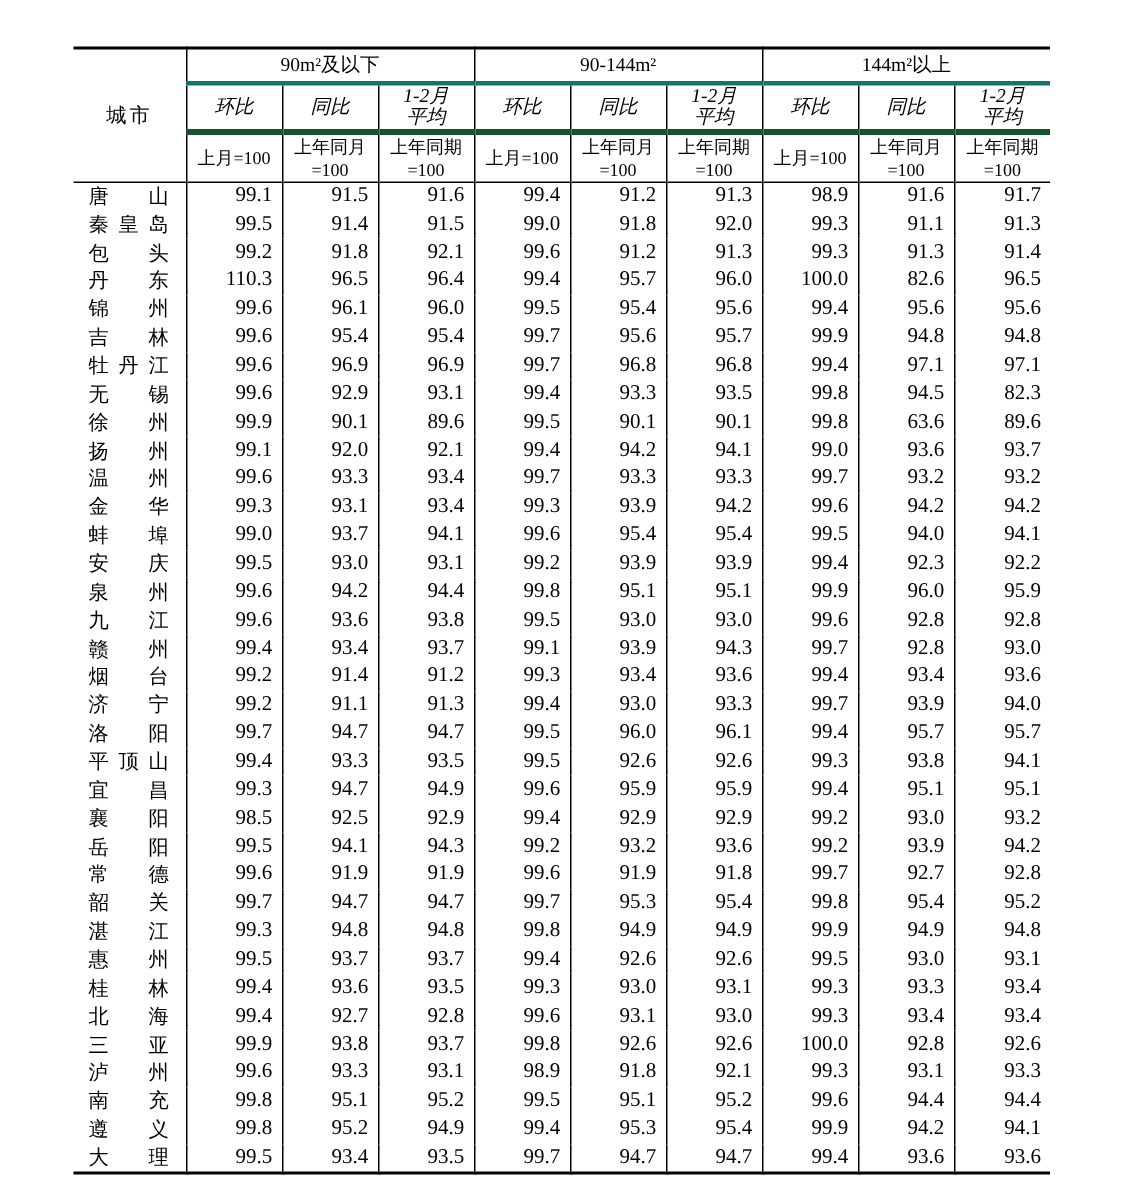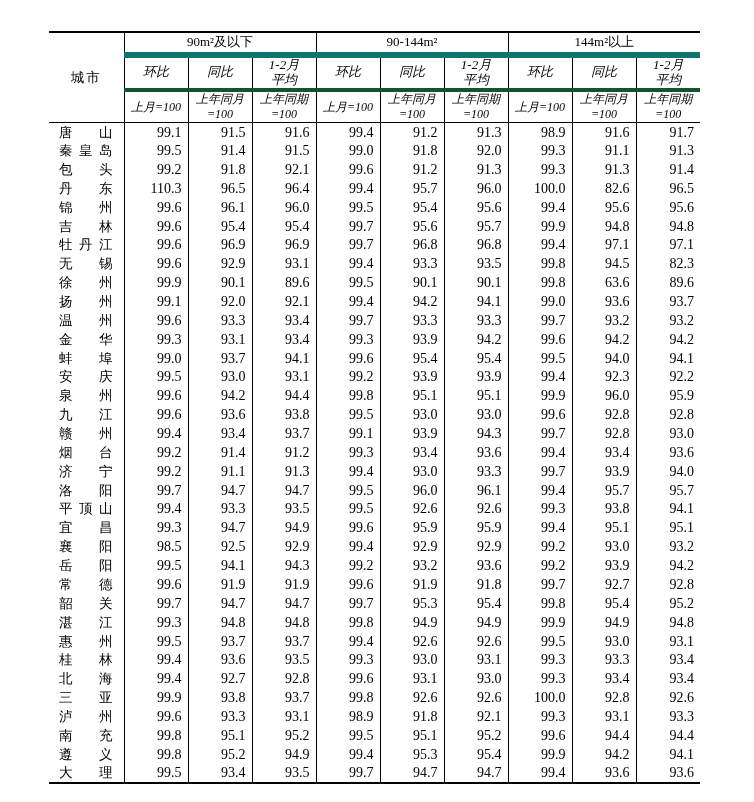--- a/index.html
+++ b/index.html
@@ -44,29 +44,29 @@
   
   th.vline, td.vline { border-left: 1px solid #000; }
 
   thead th {
     text-align: center;
     font-size: 13px;
     line-height: 1.15;
   }
   tr.row-group  { height: 23px; }
   tr.row-sub    { height: 31px; }
-  tr.row-unit   { height: 33px; font-style: italic; }
+  tr.row-unit   { height: 33px; }
 
   th.city-header {
     font-size: 13.5px;
     border-bottom: 1px solid #000;
     letter-spacing: 2px;
     margin-top: 10px;
   }
-  th.group-header { border-bottom: 6px solid #0f766e; text-align: center; }
+  th.group-header { border-bottom: 3px solid #0f766e; text-align: center; }
   th.sub-header   { border-bottom: 4px solid #14532d; white-space: pre-line; font-style: italic; }
   th.unit-header  { border-bottom: 1px solid #000; font-size: 12px; white-space: pre-line; line-height: 1.25; }
 
   tbody tr { height: 18.86px; }
   td.city-cell {
     padding: 0 11px 0 10px;
     font-size: 13.5px;
   }
   .city-name {
     display: flex;

